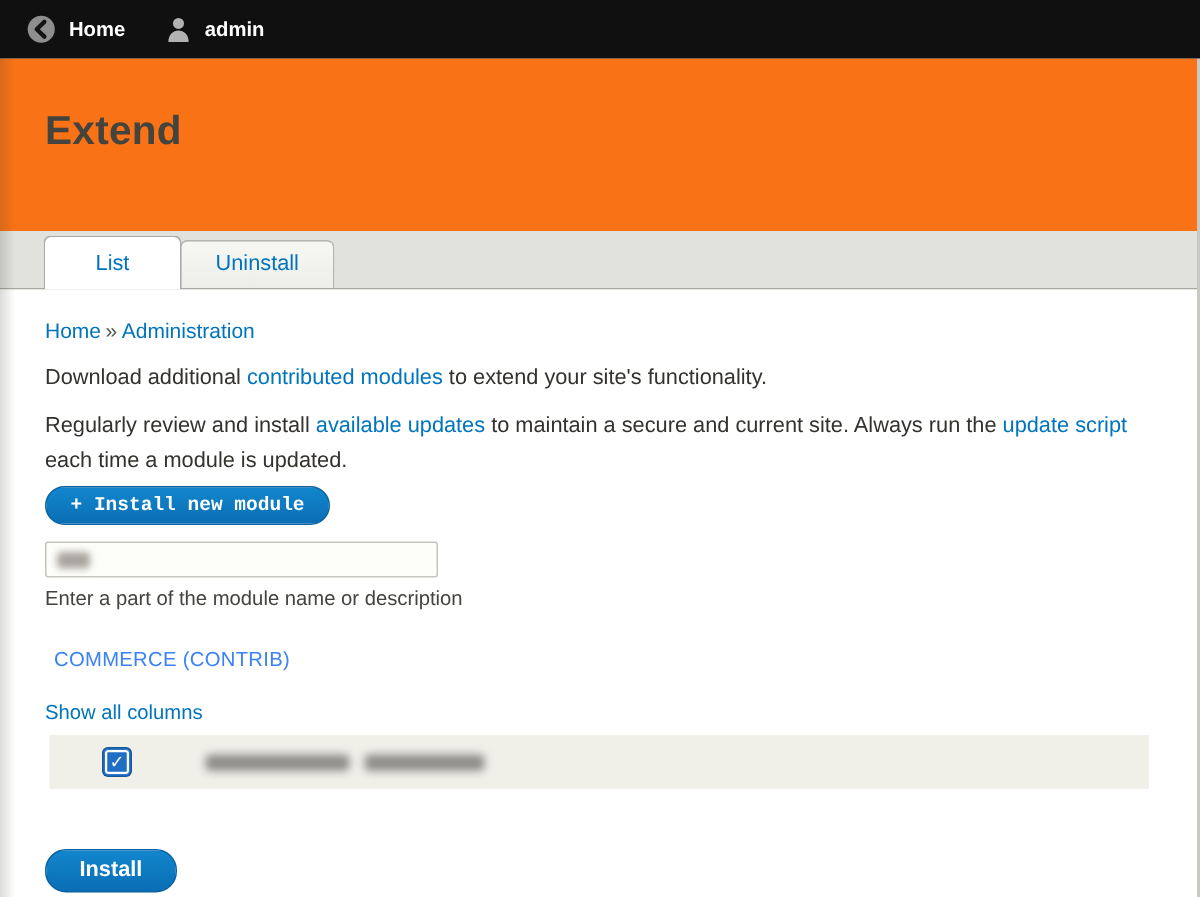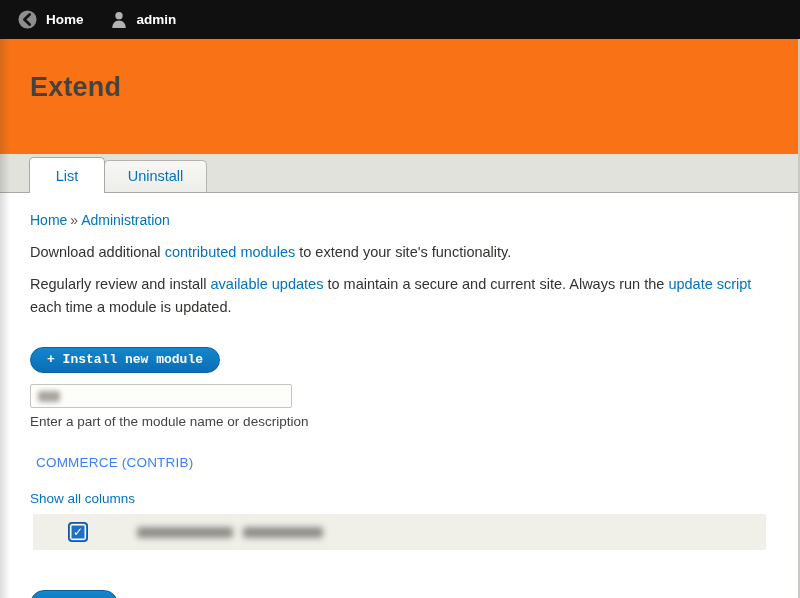--- a/index.html
+++ b/index.html
@@ -81,21 +81,21 @@
     text-align: center;
     border: 1px solid #b5b5b0;
     border-bottom: none;
     border-radius: 5px 5px 0 0;
     background: linear-gradient(#f7f7f4, #ededea);
     height: 32px;
     line-height: 31px;
     cursor: pointer;
   }
   .tab + .tab { margin-left: -1px; }
-  .tab.t-list { width: 76px; }
+  .tab.t-list { width: 92px; }
   .tab.t-update { width: 96px; }
   .tab.t-uninstall { width: 103px; }
   .tab.active {
     background: #ffffff;
     height: 36px;
     line-height: 37px;
     margin-bottom: -1px;
     border-color: #a9a9a3;
     position: relative;
     z-index: 2;
@@ -103,21 +103,21 @@
 
   
   .content { padding: 19px 30px 0 30px; background: #fff; }
 
   a.link { color: #0074bd; text-decoration: none; cursor: pointer; }
 
   .breadcrumb { font-size: 14px; margin-bottom: 13px; color: #3a3a36; }
   .breadcrumb .sep { color: #55534e; padding: 0 3px; }
 
   .para { font-size: 14.5px; line-height: 1.55; color: #33322e; margin-bottom: 10px; max-width: 740px; }
-  .para.second { margin-bottom: 29px; }
+  .para.second { margin-bottom: 6px; }
 
   .btn {
     display: inline-block;
     border: 1px solid #0a63a0;
     border-radius: 13px;
     background: linear-gradient(#1286cd, #0a6eb4);
     color: #ffffff;
     font-weight: bold;
     font-size: 13px;
     padding: 4px 16px 5px 16px;

